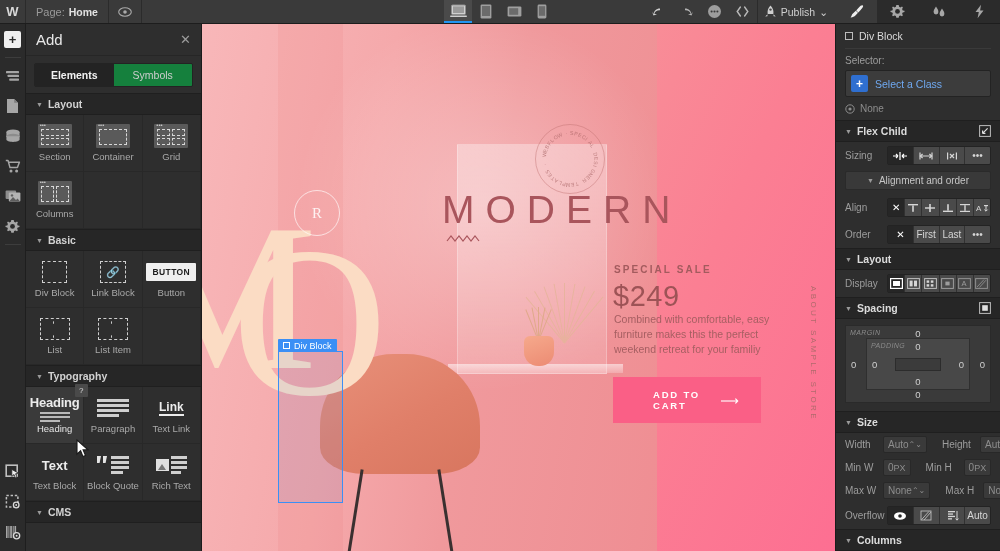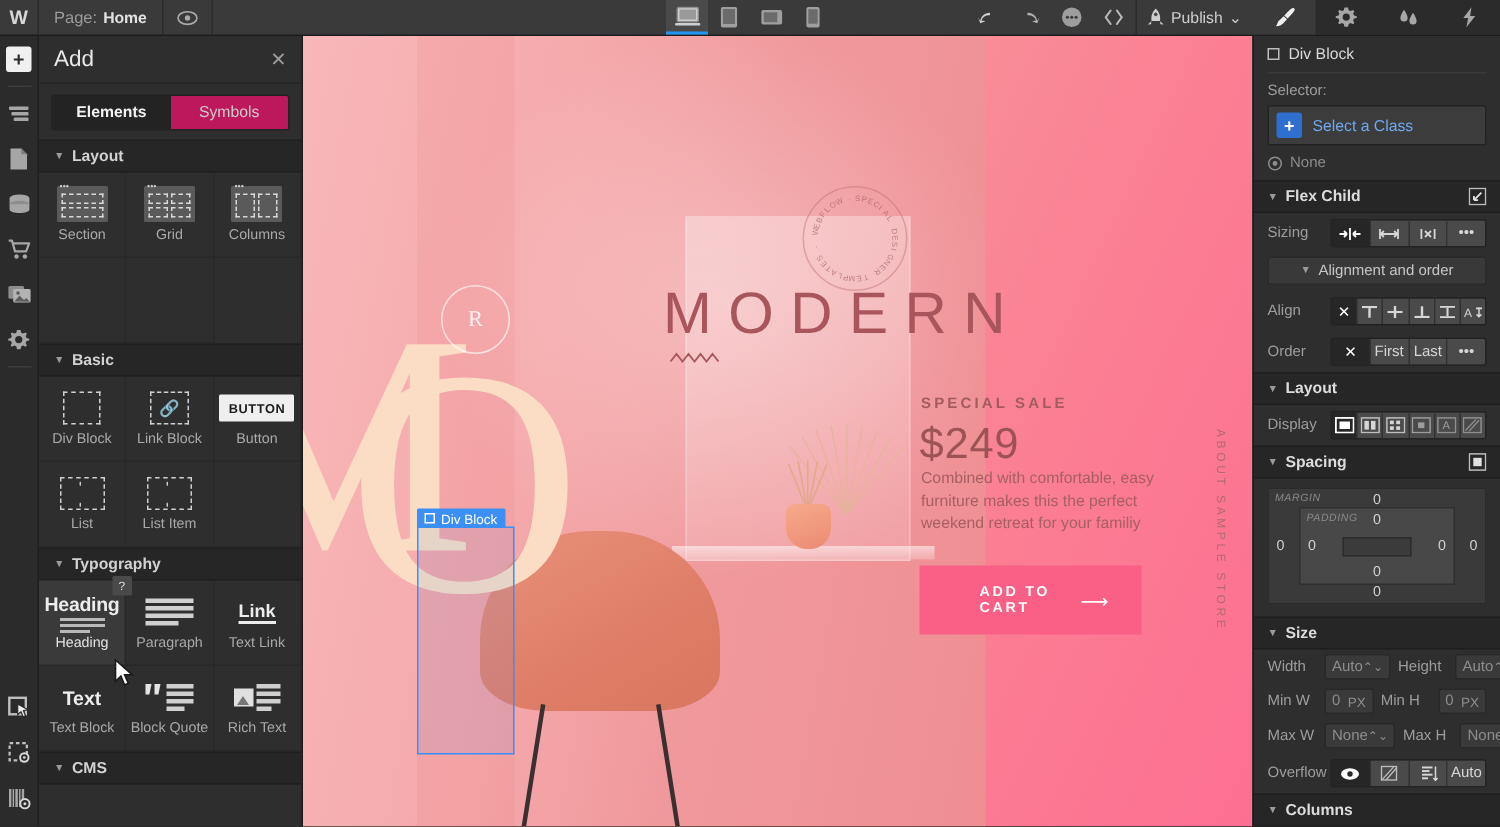--- a/index.html
+++ b/index.html
@@ -94,21 +94,21 @@
     border-bottom: 1px solid #262626;
   }
   .addpanel-head .title { font-size: 15px; color: #e8e8e8; }
   .addpanel-head .close { margin-left: auto; color: #9d9d9d; font-size: 13px; }
   .seg {
     display: flex; margin: 7px 8px 6px 8px; border-radius: 2px; overflow: hidden;
     border: 1px solid #232323;
   }
   .seg > div {
     flex: 1; text-align: center; padding: 5px 0; font-size: 10.5px;
-    background: #be185d; color: #cdcdcd;
+    background: #15803d; color: #cdcdcd;
   }
   .seg > div.active { background: #232323; color: #f2f2f2; font-weight: bold; }
   .sec-head {
     background: #262626; padding: 4px 10px; font-size: 10.5px; color: #d2d2d2;
     font-weight: bold; display: flex; align-items: center; gap: 5px;
     border-top: 1px solid #1f1f1f; border-bottom: 1px solid #1f1f1f;
   }
   .caret { font-size: 7px; color: #9a9a9a; }
   .grid3 { display: flex; flex-wrap: wrap; }
   .cell {
@@ -348,21 +348,21 @@
   .mval.t { left:50%; top:2px; transform:translateX(-50%); }
   .mval.b { left:50%; bottom:2px; transform:translateX(-50%); }
   .mval.l { left:5px; top:50%; transform:translateY(-50%); }
   .mval.r { right:5px; top:50%; transform:translateY(-50%); }
   .padding-box {
     position: relative; width: 104px; height: 52px;
     background: #484848; border:1px solid #2f2f2f;
     display:flex; align-items:center; justify-content:center;
   }
   .padding-box .core { width: 46px; height: 13px; background: #3b3b3b; border:1px solid #2c2c2c;}
-  .size-row { display:flex; align-items:center; padding: 3px 9px; gap: 5px; }
+  .size-row { display:flex; align-items:center; padding: 3px 9px; gap: 15px; }
   .size-row .c { display:flex; align-items:center; gap:5px; flex:1; }
   .size-row .lab { width: 33px; color:#9d9d9d; font-size: 10px; flex:none;}
   .field {
     flex: 1; background: #3a3a3a; border:1px solid #282828; border-radius:2px;
     height: 17px; display:flex; align-items:center; padding: 0 4px;
     color:#8d8d8d; font-size: 10px;
   }
   .field .unit { margin-left:auto; color:#8d8d8d; font-size:9px; }
   .field .spin { margin-left:auto; color:#8d8d8d; font-size:8px; }
   svg { display:block; }
@@ -618,20 +618,28 @@
       <div class="cell">
         <div class="ico-box">
           <div class="winframe">
               <div class="rows">
                 <div></div>
                 <div></div>
               </div>
             </div>
         </div>
         <span class="lbl">Section</span>
+      </div>
+      <div class="cell">
+        <div class="ico-box">
+          <div class="winframe">
+              <div class="inner"></div>
+            </div>
+        </div>
+        <span class="lbl">Container</span>
       </div>
       <div class="cell">
         <div class="ico-box">
           <div class="winframe">
               <div class="quad">
                 <div></div>
                 <div></div>
                 <div></div>
                 <div></div>
               </div>

